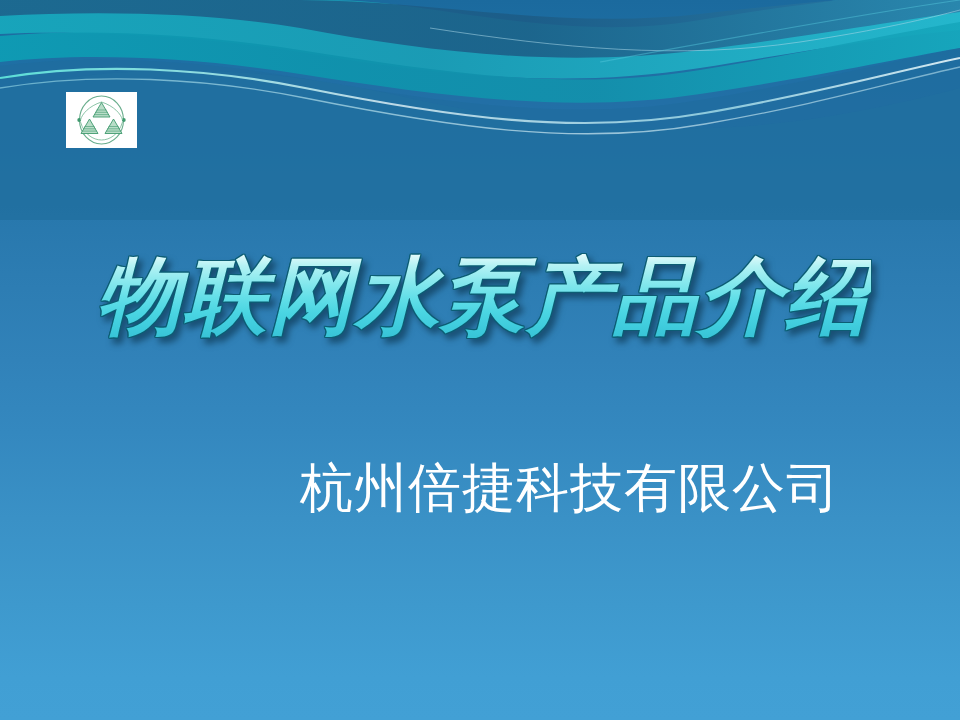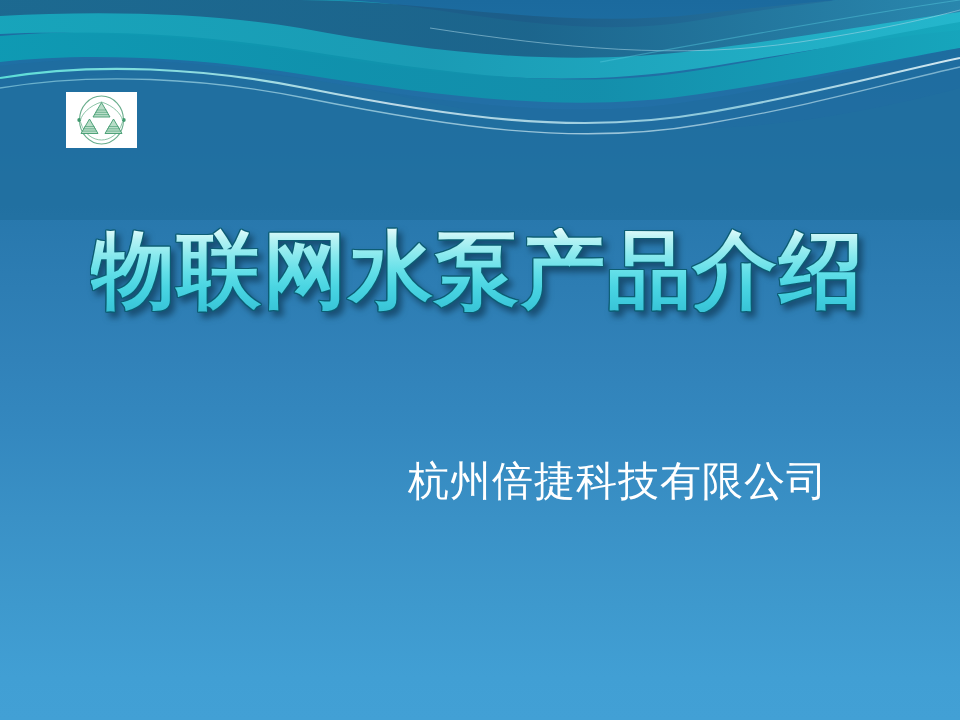--- a/index.html
+++ b/index.html
@@ -48,27 +48,28 @@
     width: 71px;
     height: 56px;
     background: #ffffff;
     box-sizing: border-box;
   }
   #logo svg { display: block; }
 
   
   #title-block {
     position: absolute;
-    left: 58px;
+    left: 64px;
     top: 228px;
     width: 840px;
     height: 110px;
     display: flex;
-    align-items: flex-start;
+    align-items: flex-end;
     justify-content: center;
+    font-style: italic;
   }
   #title-text {
     font-family: "DejaVu Sans", "Liberation Sans", sans-serif;
     font-weight: bold;
     font-size: 84px;
     line-height: 1;
     letter-spacing: 2px;
     white-space: nowrap;
     
     background-image: linear-gradient(to bottom,
@@ -97,21 +98,21 @@
     position: absolute;
     left: 300px;
     top: 458px;
     width: 600px;
     text-align: right;
     padding-right: 72px;
     box-sizing: border-box;
   }
   #subtitle-text {
     font-family: Liberation Serif, serif;
-    font-size: 41px;
+    font-size: 53px;
     line-height: 1.15;
     color: #ffffff;
     letter-spacing: 1px;
     white-space: nowrap;
   }
 </style>
 </head>
 <body>
 
 <div id="slide">

